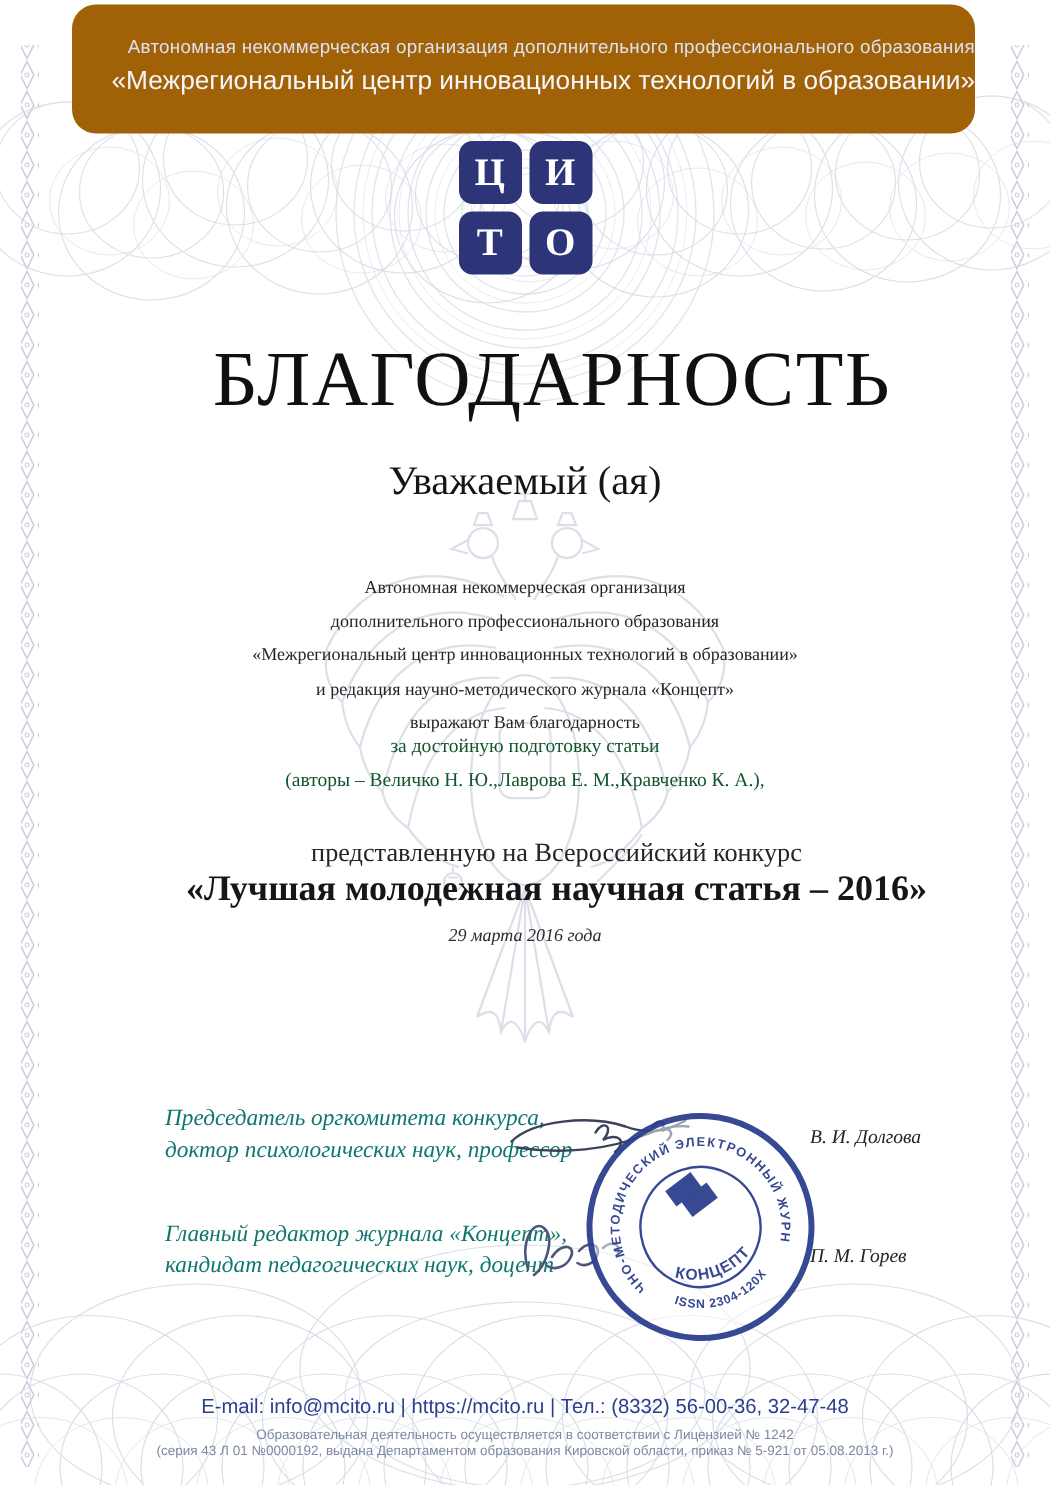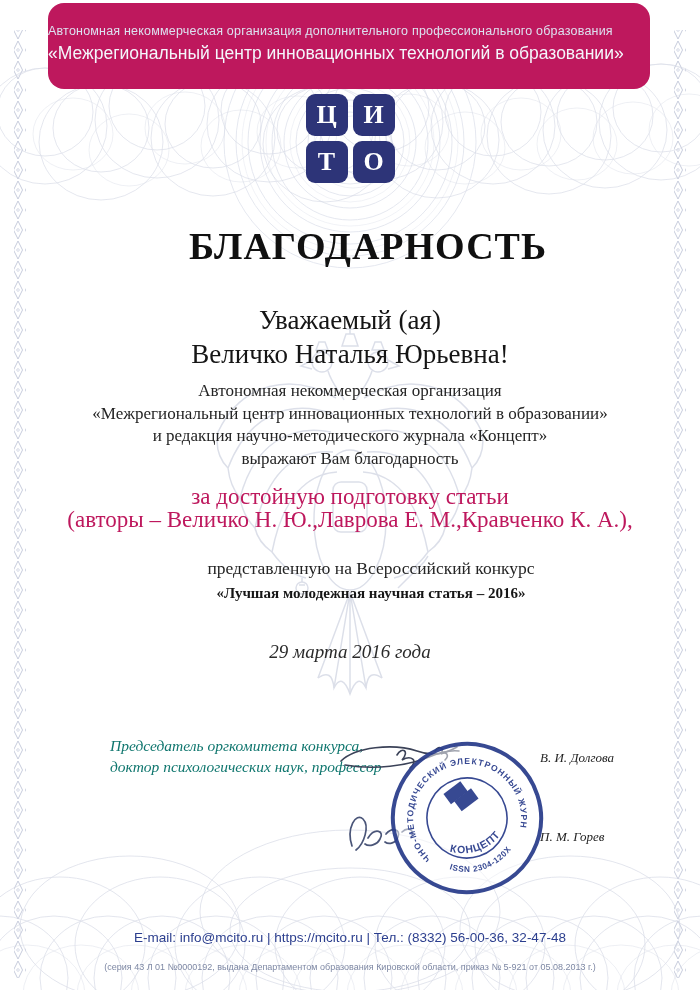--- a/index.html
+++ b/index.html
@@ -2,40 +2,40 @@
 <html><head>
 <meta charset="utf-8">
 <style>
   html,body{margin:0;padding:0;background:#fff;}
   .page{position:relative;width:700px;height:990px;background:#fff;overflow:hidden;
         font-family:"Liberation Serif",serif;color:#1f1f1f;}
   .decor{position:absolute;left:0;top:0;z-index:0;}
   .abs{position:absolute;left:0;right:0;text-align:center;z-index:2;}
 
   
-  .org-header{position:absolute;left:48px;right:50px;top:3px;height:86px;background:#be185d;
-              border-radius:16px;z-index:2;text-align:left;font-family:"Liberation Sans",sans-serif;
+  .org-header{position:absolute;left:48px;right:50px;top:3px;height:86px;background:#a16207;
+              border-radius:16px;z-index:2;text-align:right;font-family:"Liberation Sans",sans-serif;
               box-sizing:border-box;padding-top:21px;}
   .org-type{font-size:12.5px;color:#dde1f0;letter-spacing:.2px;margin-bottom:5px;}
   .org-name{font-size:17.5px;color:#f4f6fc;}
 
   
   .logo{position:absolute;left:0;right:0;top:94px;display:flex;justify-content:center;z-index:2;}
   .logo-grid{display:grid;grid-template-columns:42px 42px;grid-template-rows:42px 42px;gap:5px;}
   .logo-tile{background:#2d3478;border-radius:9px;color:#fff;display:flex;align-items:center;
              justify-content:center;font-family:"Liberation Serif",serif;font-size:26px;font-weight:700;}
 
-  .title{top:224px;font-size:38px;font-weight:700;letter-spacing:1px;color:#101010;padding-left:36px;}
+  .title{top:224px;font-size:52px;font-weight:400;letter-spacing:1px;color:#101010;padding-left:36px;}
   .salutation{top:303px;font-size:27px;font-weight:400;line-height:34px;color:#151515;}
-  .grantors{top:380px;font-size:17px;line-height:22.5px;color:#242424;}
-  .award1{top:485px;font-size:23px;line-height:23px;color:#be185d;}
+  .grantors{top:380px;font-size:12px;line-height:22.5px;color:#242424;}
+  .award1{top:485px;font-size:13px;line-height:23px;color:#14532d;}
   .award1 .article-title{font-style:italic;}
   .award2{top:557px;font-size:17.5px;line-height:23px;color:#242424;padding-left:42px;}
-  .award2 .contest{font-size:15px;font-weight:700;line-height:27px;color:#161616;}
-  .date-line{top:616px;font-size:19px;font-style:italic;color:#2a2a2a;margin-top:25px;}
+  .award2 .contest{font-size:24px;font-weight:700;line-height:27px;color:#161616;}
+  .date-line{top:616px;font-size:12px;font-style:italic;color:#2a2a2a;}
 
   .sig-role{position:absolute;left:110px;text-align:left;font-size:15.5px;font-style:italic;
             line-height:21px;color:#0f766e;z-index:2;}
   .sig-name{position:absolute;left:540px;text-align:left;font-size:13px;font-style:italic;
             color:#242424;z-index:4;}
   .sig1{top:735px;} .name1{top:750px;}
   .sig2{top:812px;} .name2{top:829px;}
   .autograph{position:absolute;z-index:2;}
   .stamp{position:absolute;left:387px;top:738px;z-index:3;opacity:.94;}
   .stamp text{font-family:"Liberation Sans",sans-serif;font-weight:700;fill:#2b3e8c;}
@@ -200,25 +200,25 @@
       <div class="logo-tile">И</div>
       <div class="logo-tile">Т</div>
       <div class="logo-tile">О</div>
     </div>
   </div>
 
   <div class="abs title">БЛАГОДАРНОСТЬ</div>
 
   <div class="abs salutation">
     <div>Уважаемый (ая)</div>
-    <div>Величко Наталья Юрьевна!</div>
   </div>
 
   <div class="abs grantors">
     <div>Автономная некоммерческая организация</div>
+    <div>дополнительного профессионального образования</div>
     <div>«Межрегиональный центр инновационных технологий в образовании»</div>
     <div>и редакция научно-методического журнала «Концепт»</div>
     <div>выражают Вам благодарность</div>
   </div>
 
   <div class="abs award1">
     <div>за достойную подготовку статьи</div>
     <div>(авторы – Величко Н. Ю.,Лаврова Е. М.,Кравченко К. А.),</div>
   </div>
   <div class="abs award2">
@@ -235,20 +235,24 @@
   <svg class="autograph" style="left:335px;top:737px;" width="150" height="42" viewBox="0 0 150 42">
     <g stroke="#3b4258" stroke-width="1.6" fill="none" stroke-linecap="round">
       <path d="M6 24 C20 10 58 6 82 14 C98 20 112 16 122 10"></path>
       <path d="M10 28 C40 33 72 29 94 20 C106 15 116 13 124 14"></path>
       <path d="M62 18 c 5 -9 13 -4 5 5 c 9 -5 17 0 8 8"></path>
       <path d="M100 14 c 4 -6 10 -3 6 3 c 5 -3 9 1 4 6"></path>
     </g>
   </svg>
   <div class="sig-name name1">В. И. Долгова</div>
 
+  <div class="sig-role sig2">
+    <div>Главный редактор журнала «Концепт»,</div>
+    <div>кандидат педагогических наук, доцент</div>
+  </div>
   <svg class="autograph" style="left:342px;top:806px;" width="78" height="50" viewBox="0 0 78 50">
     <g stroke="#4a5578" stroke-width="1.7" fill="none" stroke-linecap="round">
       <path d="M10 40 C4 22 14 6 21 13 C28 20 22 38 14 44"></path>
       <path d="M26 32 c 7 -11 17 -7 12 1 c -3 6 -11 8 -15 5"></path>
       <path d="M44 28 c 6 -7 15 -5 12 3 c -2 6 -9 8 -13 5"></path>
       <path d="M60 26 c 5 -5 12 -3 10 3"></path>
     </g>
   </svg>
   <div class="sig-name name2">П. М. Горев</div>
 
@@ -271,15 +275,16 @@
         <path d="M -15 -30 L 5 -37 L 9 -25 L -11 -18 Z"></path>
         <path d="M -7 -20 L 13 -27 L 17 -15 L -3 -8 Z"></path>
       </g>
       <text font-size="10.5" letter-spacing="0.8" text-anchor="middle">
         <textPath href="#conceptPath" startOffset="50%">КОНЦЕПТ</textPath>
       </text>
     </g>
   </svg>
 
   <div class="abs contact">E-mail: info@mcito.ru |  https://mcito.ru | Тел.: (8332) 56-00-36, 32-47-48</div>
+  <div class="abs license lic1">Образовательная деятельность осуществляется в соответствии с Лицензией № 1242</div>
   <div class="abs license lic2">(серия 43 Л 01 №0000192, выдана Департаментом образования Кировской области, приказ № 5-921 от 05.08.2013 г.)</div>
 
 </div>
 
 </body></html>

